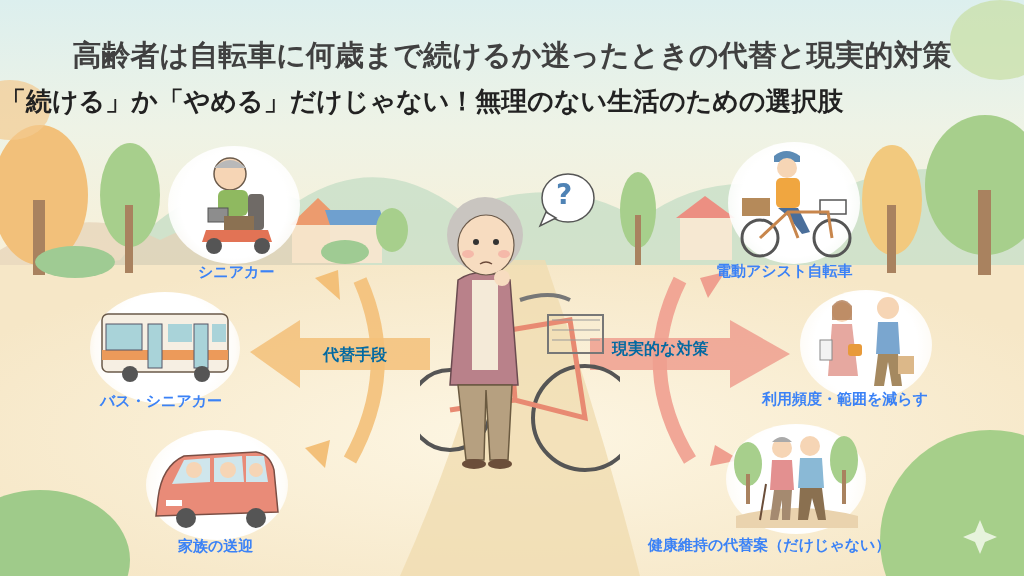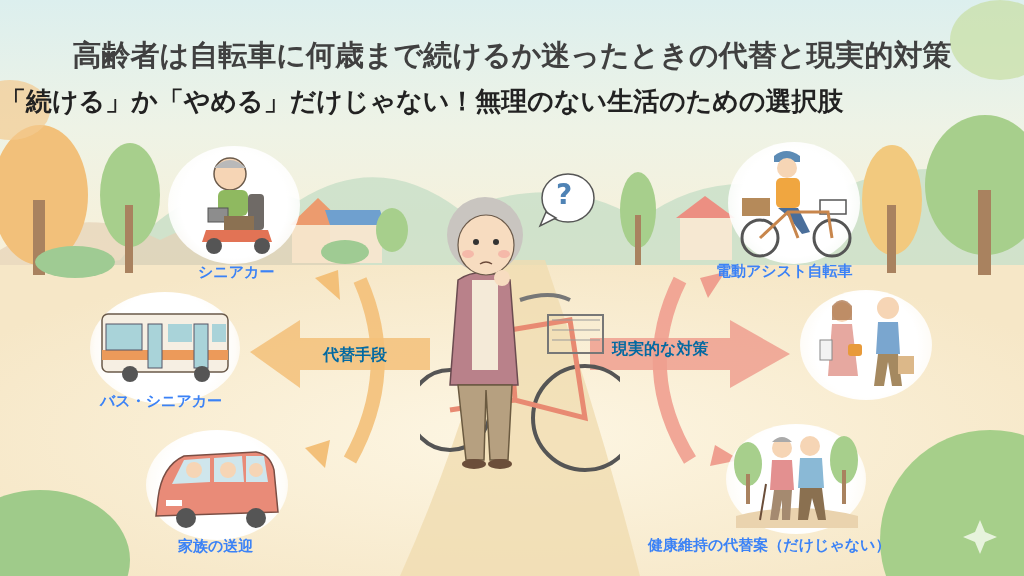--- a/index.html
+++ b/index.html
@@ -205,20 +205,21 @@
       <path d="M32 16 Q42 4 52 16 L52 30 L32 30 Z" fill="#b07a52" opacity="0.8"></path>
       <path d="M32 34 L52 34 L58 86 L28 86 Z" fill="#e6a8a0"></path>
       <rect x="48" y="54" width="14" height="12" rx="3" fill="#e89a3a"></rect>
       <rect x="20" y="50" width="12" height="20" fill="#f2f2f2" stroke="#888" stroke-width="1"></rect>
       <circle cx="88" cy="18" r="11" fill="#f6d5b5"></circle>
       <path d="M78 32 L98 32 L100 64 L76 64 Z" fill="#7aa6cf"></path>
       <path d="M78 64 L98 64 L102 96 L92 96 L88 72 L84 96 L74 96 Z" fill="#a58960"></path>
       <rect x="98" y="66" width="16" height="18" fill="#dcb889"></rect>
     </svg>
   </div>
+  <div class="item-label" style="left:762px;top:390px;width:180px">利用頻度・範囲を減らす</div>
 
   <div class="circle" style="left:726px;top:424px;width:140px;height:110px">
     <svg width="140" height="110">
       <ellipse cx="22" cy="40" rx="14" ry="22" fill="#a7cf8c"></ellipse>
       <rect x="20" y="50" width="4" height="30" fill="#a9825f"></rect>
       <ellipse cx="118" cy="36" rx="14" ry="24" fill="#a7cf8c"></ellipse>
       <rect x="116" y="46" width="4" height="34" fill="#a9825f"></rect>
       <path d="M10 92 Q70 76 132 92 L132 104 L10 104 Z" fill="#ead3ae"></path>
       <circle cx="56" cy="24" r="10" fill="#f6d5b5"></circle>
       <path d="M46 18 Q56 8 66 18" fill="#aaa"></path>

